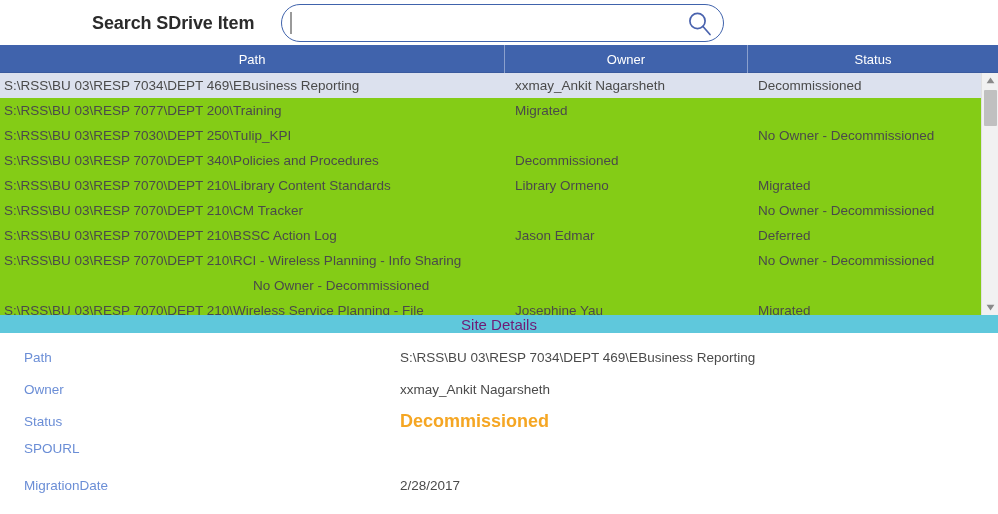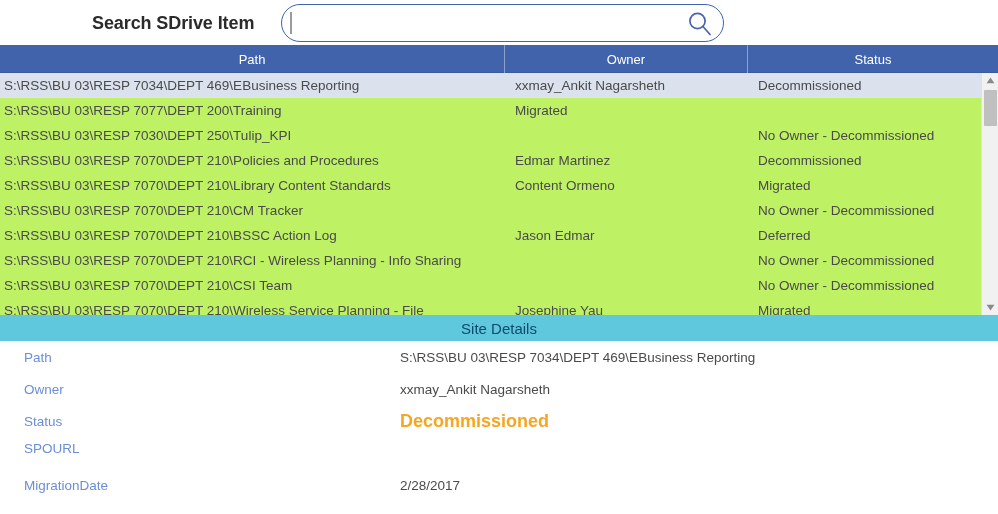--- a/index.html
+++ b/index.html
@@ -113,21 +113,21 @@
     position: absolute;
     left: 0; top: 0;
     width: 981px;
   }
   .row {
     display: flex;
     height: 25px;
     align-items: center;
     font-size: 13.5px;
     color: #4a4a4a;
-    background: #bef264;
+    background: #84cc16;
   }
   .row.selected { background: #dce1ee; }
   .cell {
     height: 25px;
     display: flex;
     align-items: center;
     overflow: hidden;
     white-space: nowrap;
   }
   .cell-path   { width: 505px; padding-left: 4px; }
@@ -163,23 +163,23 @@
     height: 36px;
     background: #c0c0c0;
     border-radius: 1px;
   }
 
   
   .details-head {
     position: absolute;
     left: 0; top: 315px;
     width: 998px;
-    height: 26px;
+    height: 18px;
     background: #5fc8dc;
-    color: #0c4a6e;
+    color: #701a75;
     font-size: 15px;
     display: flex;
     align-items: center;
     justify-content: center;
   }
   .details-body {
     position: absolute;
     left: 0; top: 341px;
     width: 998px;
     height: 173px;
@@ -246,46 +246,44 @@
         <div class="row">
           <div class="cell cell-path">S:\RSS\BU 03\RESP 7077\DEPT 200\Training</div>
           <div class="cell cell-status">Migrated</div>
         </div>
         <div class="row">
           <div class="cell cell-path">S:\RSS\BU 03\RESP 7030\DEPT 250\Tulip_KPI</div>
           <div class="cell cell-owner"></div>
           <div class="cell cell-status">No Owner - Decommissioned</div>
         </div>
         <div class="row">
-          <div class="cell cell-path">S:\RSS\BU 03\RESP 7070\DEPT 210\Policies and Procedures</div>
-          <div class="cell cell-owner">Edmar Martinez</div>
+          <div class="cell cell-path">S:\RSS\BU 03\RESP 7070\DEPT 340\Policies and Procedures</div>
           <div class="cell cell-status">Decommissioned</div>
         </div>
         <div class="row">
           <div class="cell cell-path">S:\RSS\BU 03\RESP 7070\DEPT 210\Library Content Standards</div>
-          <div class="cell cell-owner">Content Ormeno</div>
+          <div class="cell cell-owner">Library Ormeno</div>
           <div class="cell cell-status">Migrated</div>
         </div>
         <div class="row">
           <div class="cell cell-path">S:\RSS\BU 03\RESP 7070\DEPT 210\CM Tracker</div>
           <div class="cell cell-owner"></div>
           <div class="cell cell-status">No Owner - Decommissioned</div>
         </div>
         <div class="row">
           <div class="cell cell-path">S:\RSS\BU 03\RESP 7070\DEPT 210\BSSC Action Log</div>
           <div class="cell cell-owner">Jason Edmar</div>
           <div class="cell cell-status">Deferred</div>
         </div>
         <div class="row">
           <div class="cell cell-path">S:\RSS\BU 03\RESP 7070\DEPT 210\RCI - Wireless Planning - Info Sharing</div>
           <div class="cell cell-owner"></div>
           <div class="cell cell-status">No Owner - Decommissioned</div>
         </div>
         <div class="row">
-          <div class="cell cell-path">S:\RSS\BU 03\RESP 7070\DEPT 210\CSI Team</div>
           <div class="cell cell-owner"></div>
           <div class="cell cell-status">No Owner - Decommissioned</div>
         </div>
         <div class="row">
           <div class="cell cell-path">S:\RSS\BU 03\RESP 7070\DEPT 210\Wireless Service Planning - File</div>
           <div class="cell cell-owner">Josephine Yau</div>
           <div class="cell cell-status">Migrated</div>
         </div>
       </div>
   </div>

